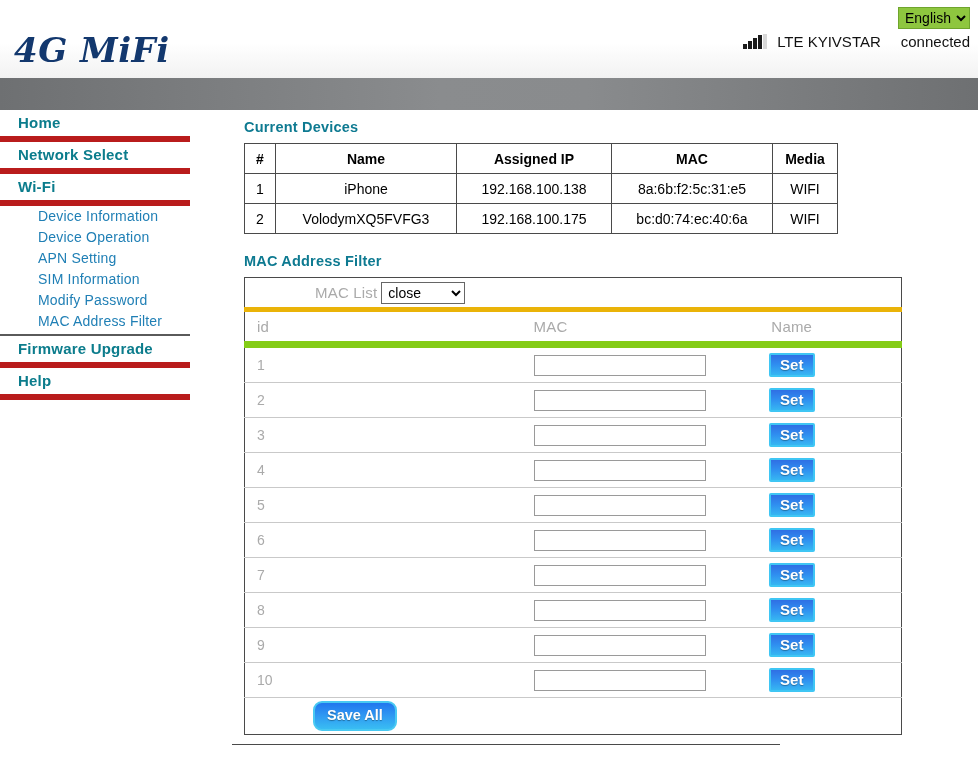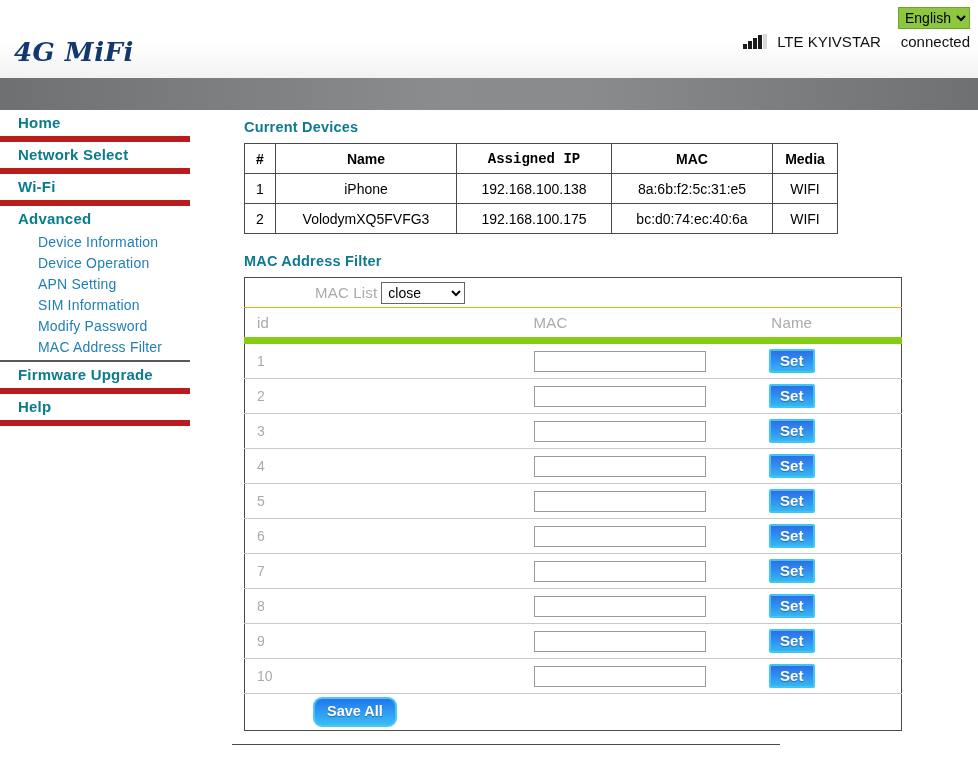--- a/index.html
+++ b/index.html
@@ -17,25 +17,25 @@
 
   
   #header {
     position: relative;
     height: 78px;
     background: linear-gradient(to bottom, #ffffff 0%, #ffffff 55%, #f2f2f2 100%);
   }
   #logo {
     position: absolute;
     left: 14px;
-    top: 37px;
+    top: 30px;
     font-family: "DejaVu Serif", serif;
     font-style: italic;
     font-weight: bold;
-    font-size: 26px;
+    font-size: 34px;
     letter-spacing: 0.5px;
     color: #13386e;
     white-space: nowrap;
   }
   #lang-select-wrap {
     position: absolute;
     right: 8px;
     top: 7px;
     border-radius: 8px;
   }
@@ -147,41 +147,41 @@
     text-align: center;
     height: 29px;
     padding: 0 4px;
     color: #000000;
     overflow: hidden;
     white-space: nowrap;
   }
   table.devices th { font-weight: bold; }
   .col-idx   { width: 22px; }
   .col-name  { width: 172px; }
-  .col-ip    { width: 146px; font-family: Liberation Mono, monospace; }
+  .col-ip    { width: 146px; }
   .col-mac   { width: 152px; }
   .col-media { width: 56px; }
 
   
   #mac-filter-title { margin-top: 19px; }
   table.macfilter {
     border-collapse: collapse;
     border: 1px solid #4a4a4a;
     width: 658px;
     font-size: 14px;
     table-layout: fixed;
   }
   table.macfilter td {
     border-bottom: 1px solid #c9c9c9;
     height: 34px;
     vertical-align: middle;
     padding: 0;
   }
   table.macfilter tr.maclist-row td {
-    border-bottom: 1px solid #eab308;
+    border-bottom: 5px solid #eab308;
     height: 29px;
   }
   table.macfilter tr.head-row td {
     border-bottom: 7px solid #84cc16;
     height: 29px;
   }
   table.macfilter tr.save-all-row td {
     border-bottom: none;
     height: 36px;
   }
@@ -277,21 +277,20 @@
     <span class="conn-state">connected</span>
   </div>
 </div>
 
 <div id="navband"></div>
 
 <div id="sidebar">
   <div class="nav-top">Home</div>
   <div class="nav-top">Network Select</div>
   <div class="nav-top">Wi-Fi</div>
-  <div class="nav-top" style="border-bottom:none;">Advanced</div>
 
   <div class="nav-sub-group">
     <div class="nav-sub">Device Information</div>
     <div class="nav-sub">Device Operation</div>
     <div class="nav-sub">APN Setting</div>
     <div class="nav-sub">SIM Information</div>
     <div class="nav-sub">Modify Password</div>
     <div class="nav-sub">MAC Address Filter</div>
   </div>
 

